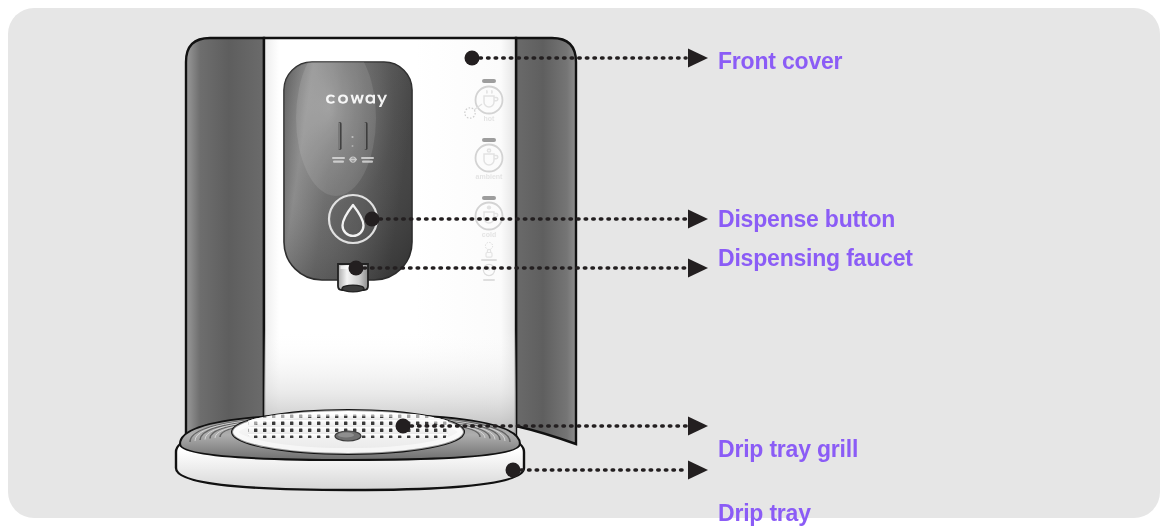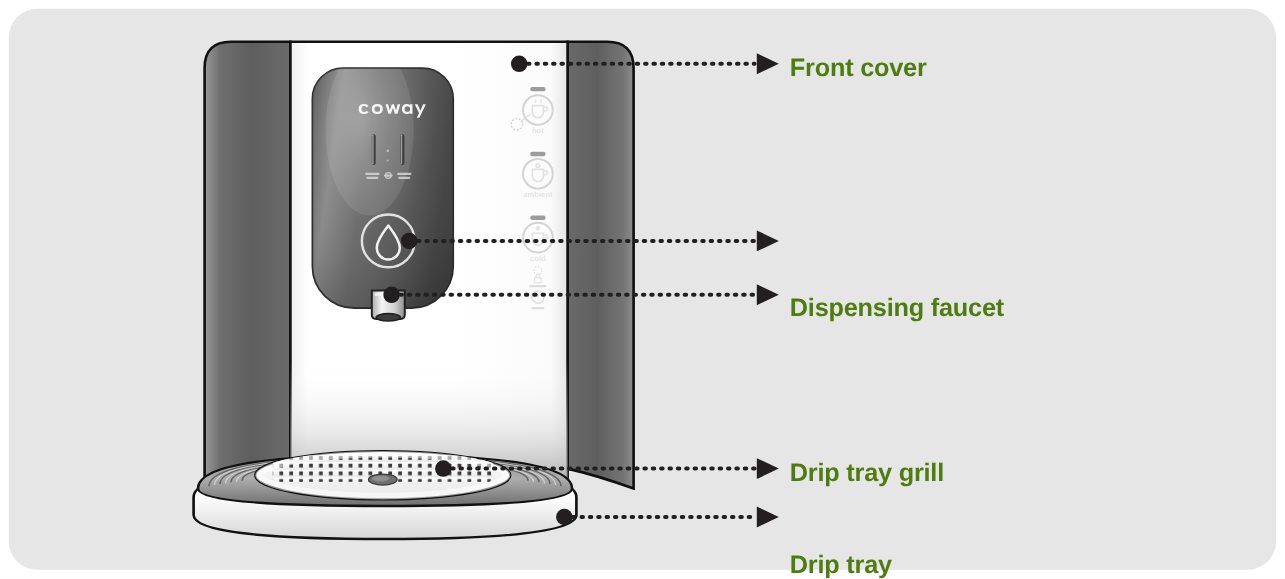--- a/index.html
+++ b/index.html
@@ -33,29 +33,29 @@
     left: 0;
     top: 0;
     width: 1168px;
     height: 526px;
   }
   .callout-label {
     position: absolute;
     font-family: "Liberation Sans", sans-serif;
     font-weight: bold;
     font-size: 23px;
-    color: #4d7c0f;
+    color: #8b5cf6;
     letter-spacing: -0.2px;
     white-space: nowrap;
     line-height: 1;
   }
   #lbl-front-cover   { left: 718px; top: 50px; }
   #lbl-dispense-btn  { left: 718px; top: 208px; }
-  #lbl-faucet        { left: 718px; top: 268px; }
-  #lbl-tray-grill    { left: 718px; top: 418px; }
+  #lbl-faucet        { left: 718px; top: 247px; }
+  #lbl-tray-grill    { left: 718px; top: 438px; }
   #lbl-tray          { left: 718px; top: 462px; margin-top: 40px; }
 </style>
 </head>
 <body>
 
 <div id="stage">
 
   <div id="bg-panel"></div>
 
   <svg id="device" viewBox="0 0 1168 526" xmlns="http://www.w3.org/2000/svg">
@@ -311,20 +311,21 @@
       <g>
         <circle cx="513" cy="470" r="7.5" stroke="none"></circle>
         <line x1="521" y1="470" x2="686" y2="470" stroke-width="3.6" stroke-dasharray="1.4 6.2" stroke-linecap="round"></line>
         <path d="M688 460.5 l20 9.5 l-20 9.5 z" stroke="none"></path>
       </g>
     </g>
   </svg>
 
   <div class="callout-label" id="lbl-front-cover">Front cover</div>
 
+  <div class="callout-label" id="lbl-dispense-btn">Dispense button</div>
 
   <div class="callout-label" id="lbl-faucet">Dispensing faucet</div>
 
   <div class="callout-label" id="lbl-tray-grill">Drip tray grill</div>
 
   <div class="callout-label" id="lbl-tray">Drip tray</div>
 
 </div>
 
 </body></html>

